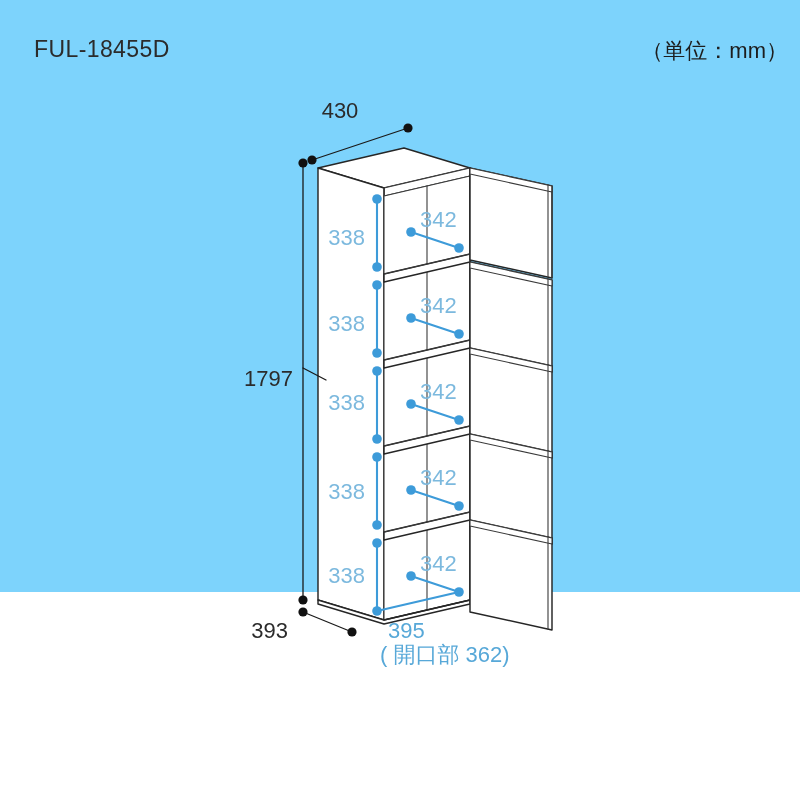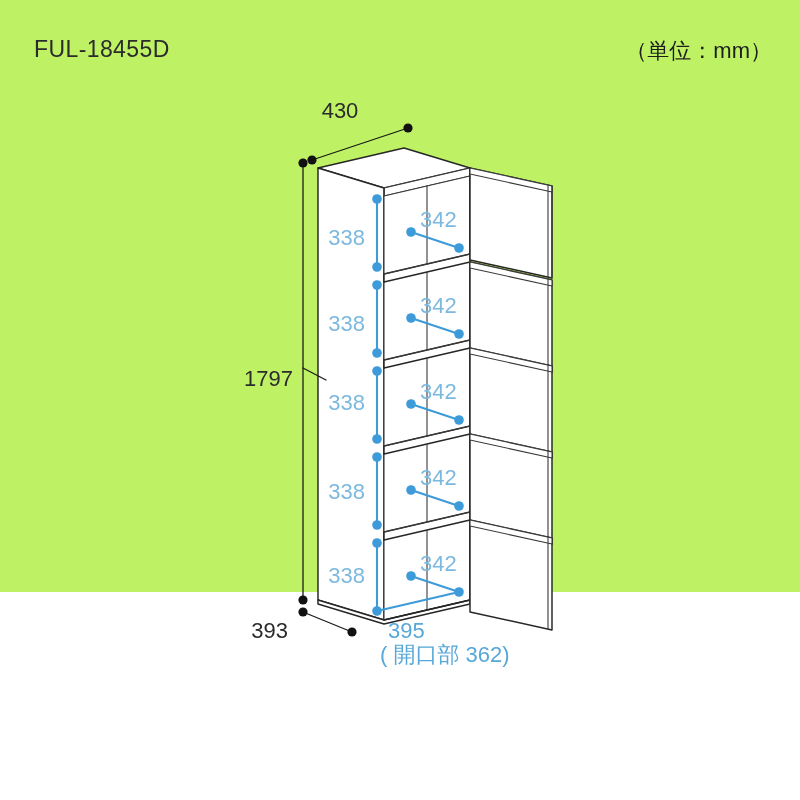--- a/index.html
+++ b/index.html
@@ -10,34 +10,34 @@
   body {
     width: 800px;
     height: 800px;
     font-family: "Liberation Sans", sans-serif;
     overflow: hidden;
   }
   #page {
     position: relative;
     width: 800px;
     height: 592px;
-    background: #bef264;
+    background: #7dd3fc;
   }
   .hdr-title {
     position: absolute;
     left: 34px;
     top: 36px;
     font-size: 23px;
     color: #2b2b2b;
     letter-spacing: 0.4px;
     white-space: nowrap;
   }
   .hdr-unit {
     position: absolute;
-    right: 28px;
+    right: 12px;
     top: 36px;
     font-size: 22px;
     color: #1d1d1d;
     white-space: nowrap;
   }
   svg { display: block; }
   .ln      { stroke: #262626; stroke-width: 1.45; fill: none;
              stroke-linecap: round; stroke-linejoin: round; }
   .ln-thin { stroke: #3a3a3a; stroke-width: 1.1; fill: none;
              stroke-linecap: round; stroke-linejoin: round; }

